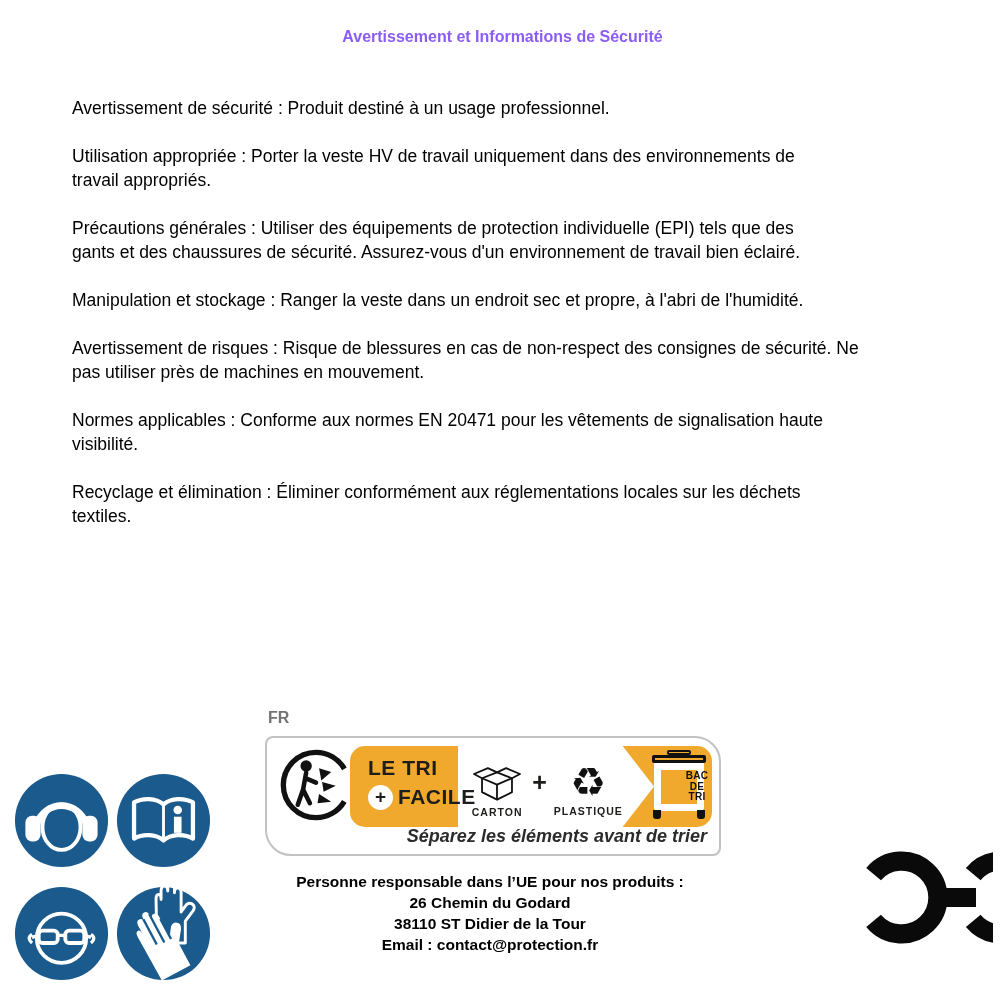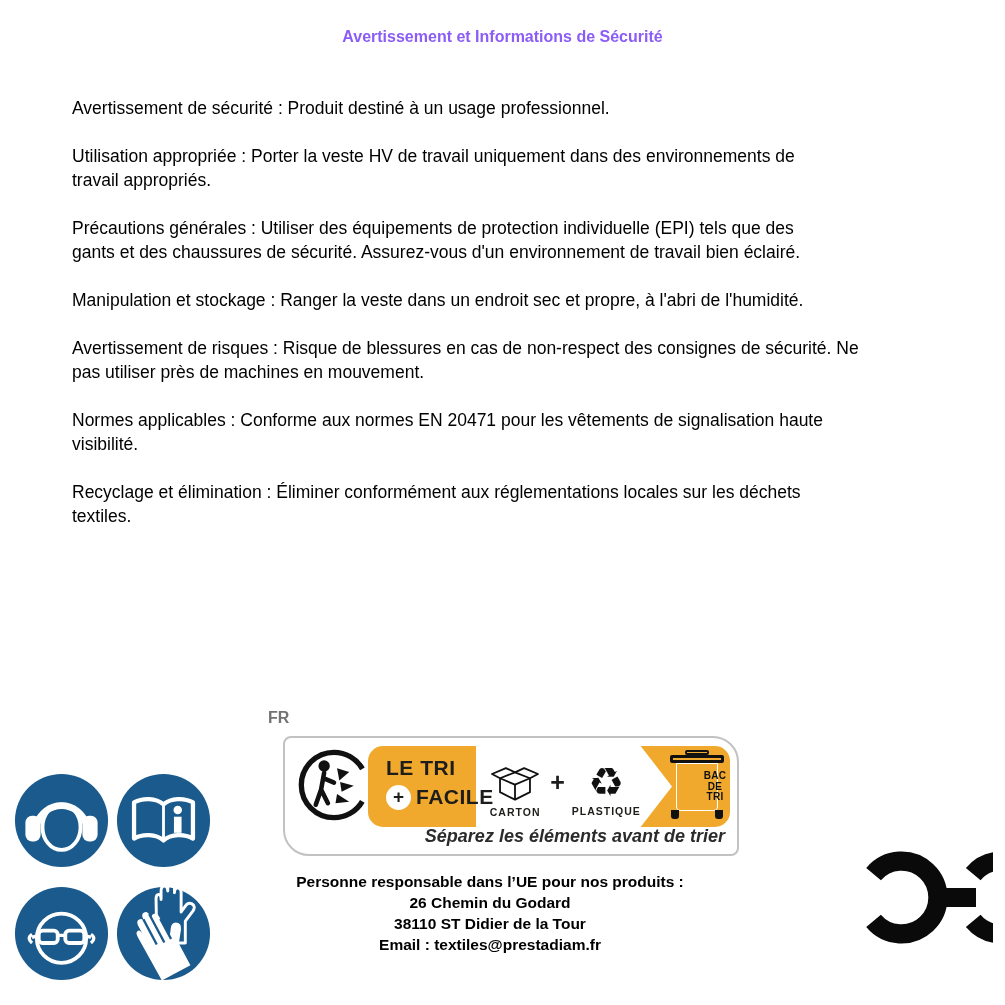--- a/index.html
+++ b/index.html
@@ -36,21 +36,20 @@
   .ic-fill{fill:#ffffff;}
   .ic-stroke{stroke:#ffffff;fill:none;}
   .ic-bgline{stroke:var(--safety-blue);fill:none;}
 
   
   .fr-label{position:absolute;left:268px;top:709px;font-weight:bold;font-size:16px;color:#737373;}
   .tri-banner{
     position:absolute;left:265px;top:736px;width:456px;height:120px;
     background:#fff;border:2px solid #c2c2c2;
     border-radius:8px 26px 8px 26px;
-    margin-left:18px;
   }
   .triman{position:absolute;left:11px;top:9px;width:76px;height:76px;}
   .tri-yellow{
     position:absolute;left:83px;top:8px;width:362px;height:81px;
     background:var(--tri-yellow);border-radius:15px;
   }
   .tri-white-arrow{
     position:absolute;left:108px;top:0;width:196px;height:81px;background:#ffffff;
     clip-path:polygon(0 0,84% 0,100% 50%,84% 100%,0 100%);
   }
@@ -67,21 +66,21 @@
   }
   .mat{display:flex;flex-direction:column;align-items:center;gap:1px;}
   .mat-label{font-size:10.5px;font-weight:bold;letter-spacing:1px;}
   .mat-plus{font-size:25px;font-weight:bold;margin-bottom:12px;}
   .carton{width:56px;height:46px;}
   .recycle-glyph{font-size:40px;line-height:44px;color:#111;font-family:"DejaVu Sans",sans-serif;}
   .bin{position:absolute;left:300px;top:4px;width:58px;height:72px;}
   .bin-knob{width:24px;height:5px;border:2.5px solid #111;border-radius:2px;margin:0 auto;background:var(--tri-yellow);}
   .bin-lid{width:54px;height:8px;border:3px solid #111;border-radius:2px;margin:0 auto;background:var(--tri-yellow);}
   .bin-body{
-    width:42px;height:48px;border:1px solid #ffffff;border-radius:0 0 4px 4px;margin:0 auto;
+    width:42px;height:48px;border:7px solid #ffffff;border-radius:0 0 4px 4px;margin:0 auto;
     background:var(--tri-yellow);
     display:flex;flex-direction:column;align-items:center;justify-content:center;
     font-size:10px;line-height:10.5px;font-weight:bold;color:#111;letter-spacing:.3px;padding-left:36px;
   }
   .bin-wheels{width:52px;margin:0 auto;display:flex;justify-content:space-between;margin-top:-1px;}
   .bin-wheels span{width:8px;height:9px;background:#111;border-radius:0 0 3px 3px;}
   .instruction{
     position:absolute;right:12px;bottom:7px;
     font-style:italic;font-weight:bold;font-size:18px;color:#2b2b2b;
   }
@@ -215,21 +214,21 @@
       </div>
     </div>
 
     <div class="instruction">Séparez les éléments avant de trier</div>
   </div>
 
   <div class="address">
     <div>Personne responsable dans l’UE pour nos produits :</div>
     <div>26 Chemin du Godard</div>
     <div>38110 ST Didier de la Tour</div>
-    <div>Email : textiles@prestadiam.fr</div>
+    <div>Email : contact@protection.fr</div>
   </div>
 
   <svg class="ce" viewBox="0 0 200 120">
     <g fill="none" stroke="#0a0a0a" stroke-width="20">
       <path d="M 77.1 84.4 A 38 38 0 1 0 77.1 35.6"></path>
       <path d="M 181.1 84.4 A 38 38 0 1 0 181.1 35.6"></path>
       <path d="M 150 60 L 184 60"></path>
     </g>
   </svg>
 

